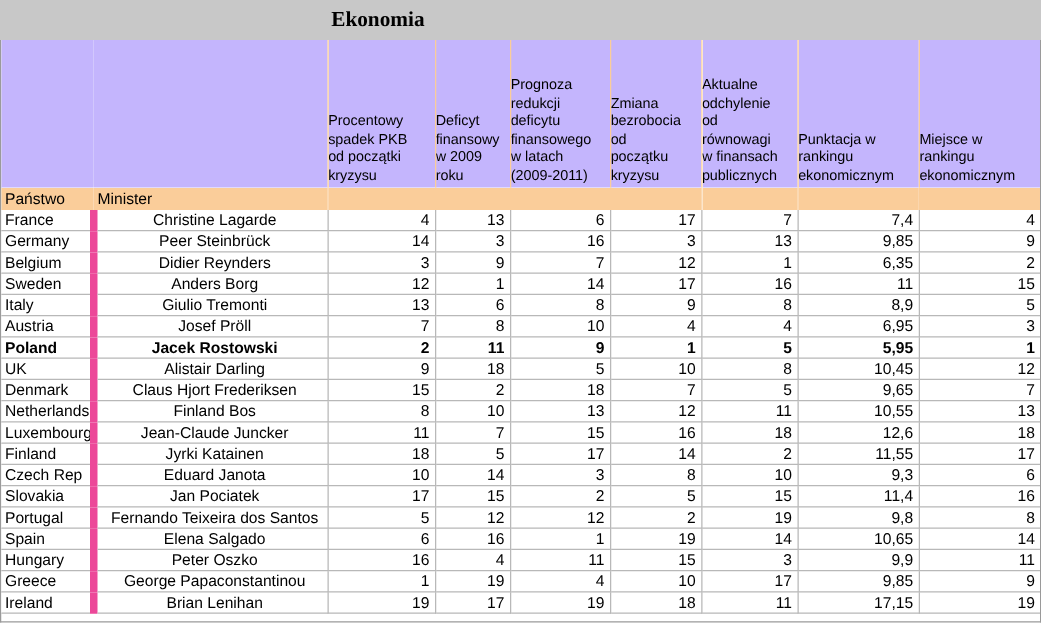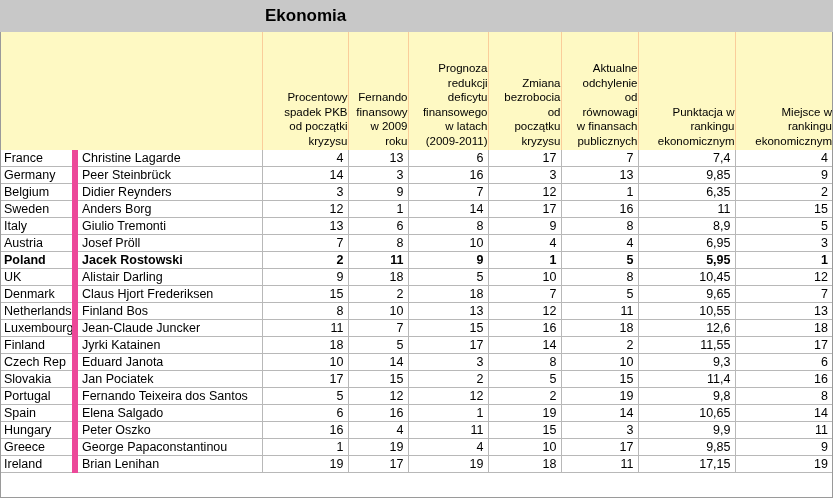--- a/index.html
+++ b/index.html
@@ -32,20 +32,21 @@
   }
   .titlebar .title-text {
     position: absolute;
     left: 265px;
     top: 6px;
     font-size: 17px;
     font-weight: bold;
     color: #000000;
     letter-spacing: 0px;
     white-space: nowrap;
+    font-family: Liberation Serif, serif;
   }
 
   
   .sheet {
     position: absolute;
     left: 0;
     top: 32px;
     width: 833px;
     height: 466px;
     overflow: hidden;
@@ -65,23 +66,23 @@
     padding: 0;
     margin: 0;
     box-sizing: border-box;
     font-weight: normal;
     overflow: hidden;
     white-space: nowrap;
   }
 
   
   tr.hdr-band td {
-    background: #fef9c3;
+    background: #c4b5fd;
     vertical-align: bottom;
-    text-align: right;
+    text-align: left;
     font-size: 11.5px;
     line-height: 14.5px;
     padding-bottom: 2px;
     height: 118px;
     color: #000000;
   }
   tr.hdr-band td.hdr-blank {
     border: none;
   }
   tr.hdr-band td.hdr-col {
@@ -112,21 +113,21 @@
     vertical-align: middle;
     background: #ffffff;
   }
   tr.drow td.c-country {
     padding-left: 3px;
     text-align: left;
     border-right: 6px solid #ec4899;
   }
   tr.drow td.c-minister {
     padding-left: 4px;
-    text-align: left;
+    text-align: center;
     border-right: 1px solid #b8b8b8;
   }
   tr.drow td.c-num {
     text-align: right;
     padding-right: 4px;
   }
   tr.drow td.c-last {
     border-right: none;
   }
   tr.drow.bold td {
@@ -171,21 +172,21 @@
         <tr class="hdr-band">
           <td class="hdr-blank"></td>
           <td class="hdr-blank"></td>
           <td class="hdr-col">
             <span>Procentowy</span><br>
             <span>spadek PKB</span><br>
             <span>od początki</span><br>
             <span>kryzysu</span>
           </td>
           <td class="hdr-col">
-            <span>Fernando</span><br>
+            <span>Deficyt</span><br>
             <span>finansowy</span><br>
             <span>w 2009</span><br>
             <span>roku</span>
           </td>
           <td class="hdr-col">
             <span>Prognoza</span><br>
             <span>redukcji</span><br>
             <span>deficytu</span><br>
             <span>finansowego</span><br>
             <span>w latach</span><br>
@@ -211,20 +212,31 @@
             <span>rankingu</span><br>
             <span>ekonomicznym</span>
           </td>
           <td class="hdr-col">
             <span>Miejsce w</span><br>
             <span>rankingu</span><br>
             <span>ekonomicznym</span>
           </td>
         </tr>
 
+        <tr class="hdr-sub">
+          <td>Państwo</td>
+          <td>Minister</td>
+          <td class="numcell"></td>
+          <td class="numcell"></td>
+          <td class="numcell"></td>
+          <td class="numcell"></td>
+          <td class="numcell"></td>
+          <td class="numcell"></td>
+          <td class="numcell"></td>
+        </tr>
 
       <tr class="drow">
             <td class="c-country">France</td>
             <td class="c-minister">Christine Lagarde</td>
             <td class="c-num">4</td>
             <td class="c-num">13</td>
             <td class="c-num">6</td>
             <td class="c-num">17</td>
             <td class="c-num">7</td>
             <td class="c-num">7,4</td>

